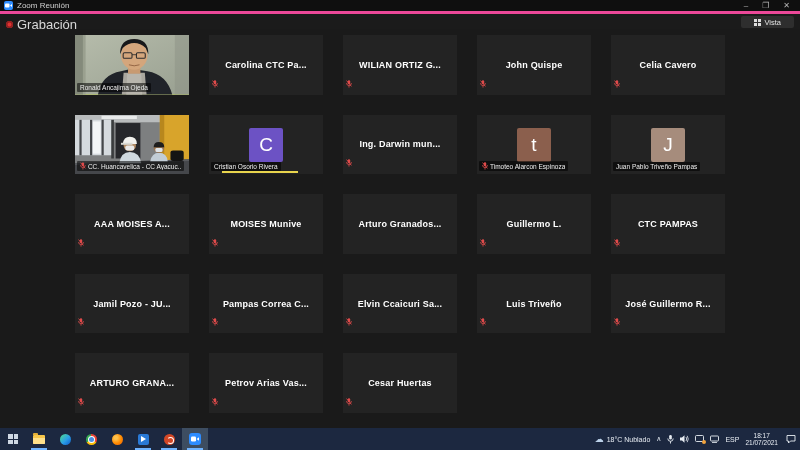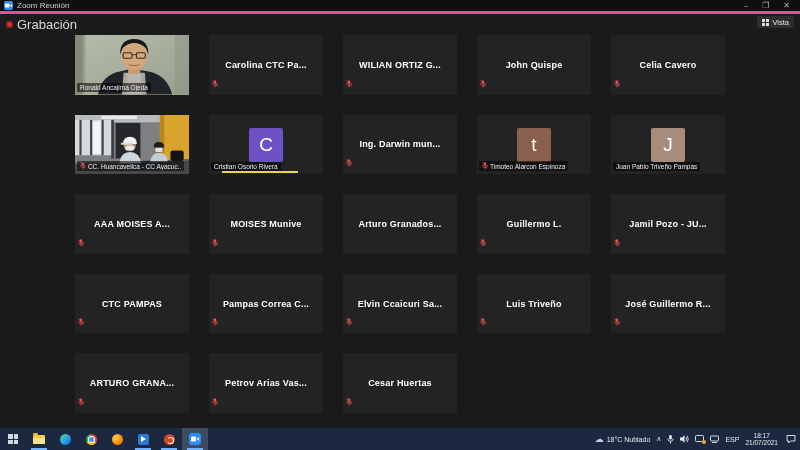--- a/index.html
+++ b/index.html
@@ -16,21 +16,21 @@
   .wcontrols { margin-left:auto; display:flex; gap:14px; padding-right:6px; }
   .wcontrol { font-size:8px; color:#b5b5b5; line-height:14px; cursor:default; }
 
   
   .menubar { position:absolute; left:0; top:15px; width:800px; height:14px; background:#1b1b1b; z-index:40; }
   .rec { position:absolute; left:6px; top:2px; display:flex; align-items:center; gap:4px; }
   .rec-dot { width:7px; height:7px; border-radius:50%; background:#e03232;
              box-shadow:inset 0 0 0 1.5px #8f2020; }
   .rec-label { font-size:13px; color:#d8d8d8; }
   .view-btn { position:absolute; right:6px; top:1px; height:12px; display:flex; align-items:center; gap:3px;
-              background:#2e2e2e; border-radius:2px; padding:0 5px; }
+              background:#2e2e2e; border-radius:2px; padding:0 13px; }
   .view-btn .vlabel { font-size:7.5px; color:#e2e2e2; }
 
   
   .gallery { position:absolute; left:75px; top:35px; width:650px; height:378px;
              display:grid; grid-template-columns:repeat(5,1fr); grid-template-rows:repeat(5,1fr);
              gap:20px; background:#1a1a1a; }
   .tile { position:relative; background:#232323; overflow:hidden; }
   .tile.active { box-shadow:inset 0 0 0 2px #B9CC3E; }
   .tile .scene { position:absolute; inset:0; }
   .tile .scene svg { width:100%; height:100%; display:block; }
@@ -284,30 +284,30 @@
     <div class="tile">
       <div class="center-name">Guillermo L.</div>
       <span class="mic-corner"><svg width="6" height="8" viewBox="0 0 6 8">
           <rect x="1.8" y="0.3" width="2.4" height="4" rx="1.2" fill="#E04B4B"></rect>
           <path d="M0.6 3 Q0.6 5.6 3 5.6 Q5.4 5.6 5.4 3" stroke="#E04B4B" stroke-width="0.8" fill="none"></path>
           <line x1="3" y1="5.6" x2="3" y2="7.6" stroke="#E04B4B" stroke-width="0.8"></line>
           <line x1="0.6" y1="0.6" x2="5.4" y2="6.4" stroke="#E04B4B" stroke-width="0.9"></line>
         </svg></span>
     </div>
     <div class="tile">
+      <div class="center-name">CTC PAMPAS</div>
+      <span class="mic-corner"><svg width="6" height="8" viewBox="0 0 6 8">
+          <rect x="1.8" y="0.3" width="2.4" height="4" rx="1.2" fill="#E04B4B"></rect>
+          <path d="M0.6 3 Q0.6 5.6 3 5.6 Q5.4 5.6 5.4 3" stroke="#E04B4B" stroke-width="0.8" fill="none"></path>
+          <line x1="3" y1="5.6" x2="3" y2="7.6" stroke="#E04B4B" stroke-width="0.8"></line>
+          <line x1="0.6" y1="0.6" x2="5.4" y2="6.4" stroke="#E04B4B" stroke-width="0.9"></line>
+        </svg></span>
+    </div>
+    <div class="tile">
       <div class="center-name">Jamil Pozo -  JU...</div>
-      <span class="mic-corner"><svg width="6" height="8" viewBox="0 0 6 8">
-          <rect x="1.8" y="0.3" width="2.4" height="4" rx="1.2" fill="#E04B4B"></rect>
-          <path d="M0.6 3 Q0.6 5.6 3 5.6 Q5.4 5.6 5.4 3" stroke="#E04B4B" stroke-width="0.8" fill="none"></path>
-          <line x1="3" y1="5.6" x2="3" y2="7.6" stroke="#E04B4B" stroke-width="0.8"></line>
-          <line x1="0.6" y1="0.6" x2="5.4" y2="6.4" stroke="#E04B4B" stroke-width="0.9"></line>
-        </svg></span>
-    </div>
-    <div class="tile">
-      <div class="center-name">CTC PAMPAS</div>
       <span class="mic-corner"><svg width="6" height="8" viewBox="0 0 6 8">
           <rect x="1.8" y="0.3" width="2.4" height="4" rx="1.2" fill="#E04B4B"></rect>
           <path d="M0.6 3 Q0.6 5.6 3 5.6 Q5.4 5.6 5.4 3" stroke="#E04B4B" stroke-width="0.8" fill="none"></path>
           <line x1="3" y1="5.6" x2="3" y2="7.6" stroke="#E04B4B" stroke-width="0.8"></line>
           <line x1="0.6" y1="0.6" x2="5.4" y2="6.4" stroke="#E04B4B" stroke-width="0.9"></line>
         </svg></span>
     </div>
     <div class="tile">
       <div class="center-name">Pampas Correa C...</div>
       <span class="mic-corner"><svg width="6" height="8" viewBox="0 0 6 8">

